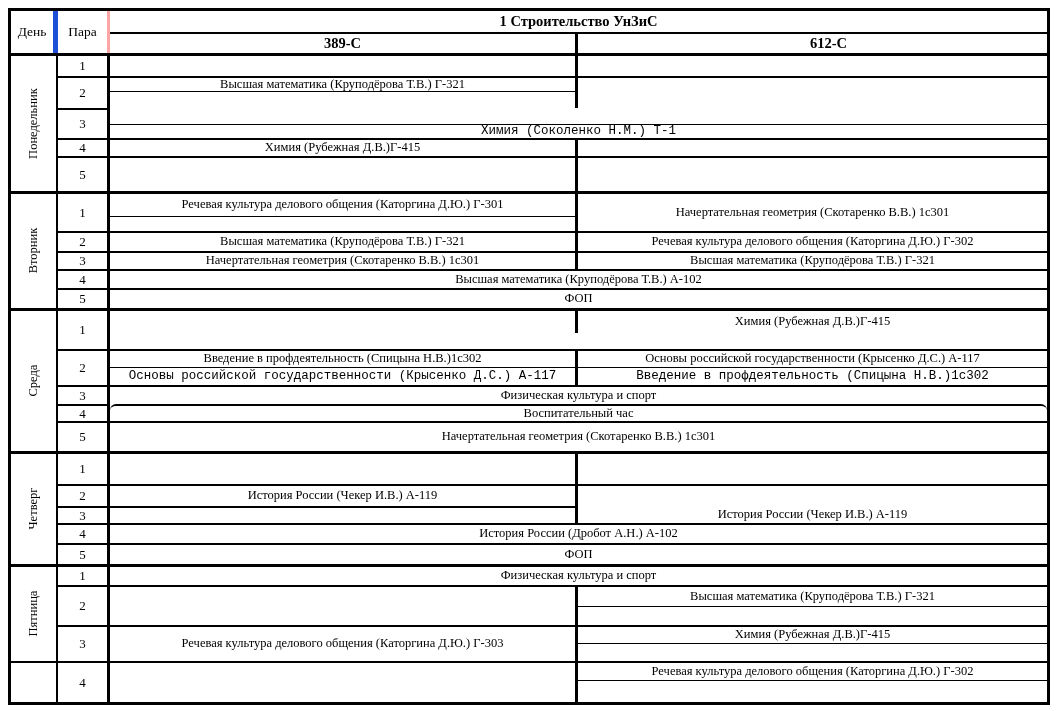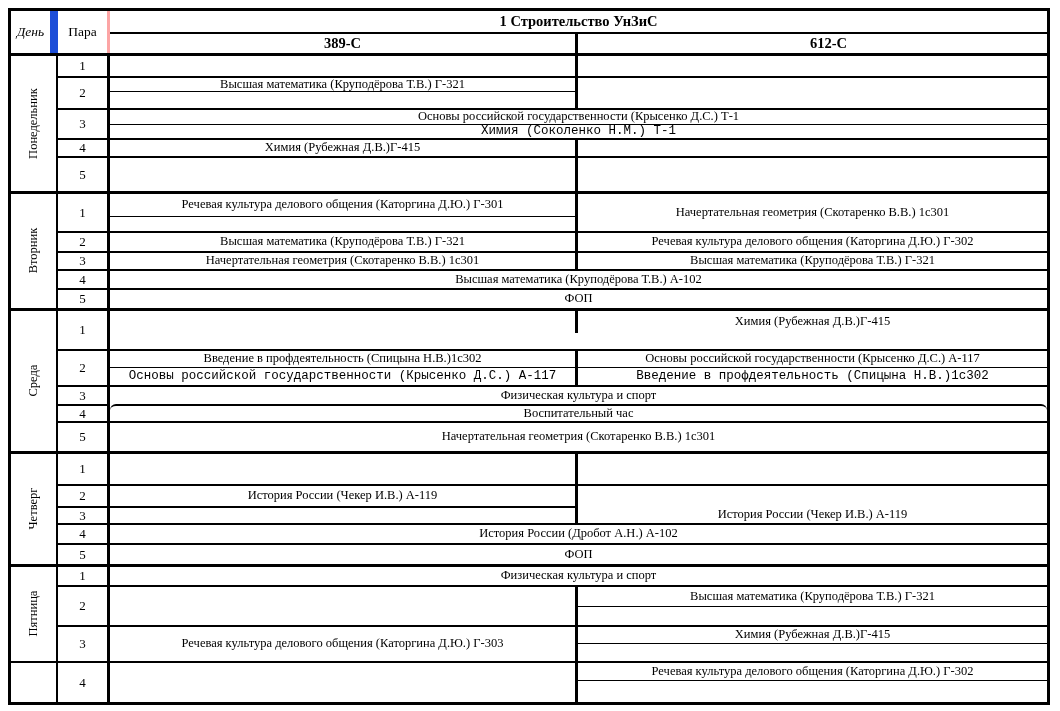--- a/index.html
+++ b/index.html
@@ -17,21 +17,21 @@
   .day-cell  { grid-column:1; border-right:2px solid #000; }
   .pair-cell { grid-column:2; border-right:3px solid #000; font-size:13px; }
   .c-left  { grid-column:3; }
   .c-right { grid-column:4; border-left:3px solid #000; }
   .c-full  { grid-column:3 / span 2; }
   .bt-pair { border-top:2px solid #000; }
   .bt-sub  { border-top:1px solid #000;font-family:Liberation Mono, monospace; }
   .day-label { transform:rotate(-90deg); white-space:nowrap; font-size:12.5px; }
   .hdr-daycol, .hdr-paircol { display:flex; align-items:center; justify-content:center;
     grid-row:1 / span 2; font-size:13.5px; }
-  .hdr-daycol { grid-column:1; border-right:8px solid #1d4ed8;font-style:italic; }
+  .hdr-daycol { grid-column:1; border-right:5px solid #1d4ed8; }
   .hdr-paircol { grid-column:2; border-right:3px solid #fca5a5; }
   .hdr-title { grid-column:3 / span 2; grid-row:1; display:flex; align-items:center;
     justify-content:center; font-weight:bold; font-size:14.5px; }
   .hdr-group { grid-row:2; display:flex; align-items:center; justify-content:center;
     font-weight:bold; font-size:14.5px; border-top:2px solid #000; }
   .hdr-g1 { grid-column:3; }
   .hdr-g2 { grid-column:4; border-left:3px solid #000;padding-left:32px; }
   .vbottom { flex-direction:column; justify-content:flex-end; }
   .vbottom .sub { width:100%; display:flex; align-items:center; justify-content:center; }
 </style>
@@ -55,21 +55,20 @@
           <div class="cell pair-cell " style="grid-row: 1 / span 1;">1</div>
           <div class="cell pair-cell bt-pair" style="grid-row: 2 / span 2;">2</div>
           <div class="cell pair-cell bt-pair" style="grid-row: 4 / span 2;">3</div>
           <div class="cell pair-cell bt-pair" style="grid-row: 6 / span 1;">4</div>
           <div class="cell pair-cell bt-pair" style="grid-row: 7 / span 1;">5</div>
           <div class="cell c-left " style="grid-row: 1 / span 1;"></div>
           <div class="cell c-right " style="grid-row: 1 / span 1;"></div>
           <div class="cell c-left bt-pair" style="grid-row: 2 / span 1;">Высшая математика (Круподёрова Т.В.) Г-321</div>
           <div class="cell c-left bt-sub" style="grid-row: 3 / span 1;"></div>
           <div class="cell c-right bt-pair" style="grid-row: 2 / span 2;"></div>
-          <div class="cell c-full bt-pair" style="grid-row: 4 / span 1;">Основы российской государственности (Крысенко Д.С.) Т-1</div>
           <div class="cell c-full bt-sub" style="grid-row: 5 / span 1;">Химия (Соколенко Н.М.) Т-1</div>
           <div class="cell c-left bt-pair" style="grid-row: 6 / span 1;">Химия (Рубежная Д.В.)Г-415</div>
           <div class="cell c-right bt-pair" style="grid-row: 6 / span 1;"></div>
           <div class="cell c-left bt-pair" style="grid-row: 7 / span 1;"></div>
           <div class="cell c-right bt-pair" style="grid-row: 7 / span 1;"></div>
         </div>
         <div class="day-section" style="grid-template-rows: 22px 15px 20px 18px 19px 20px;">
           <div class="cell day-cell" style="grid-row: 1 / span 6;">
             <span class="day-label">Вторник</span>
           </div>

